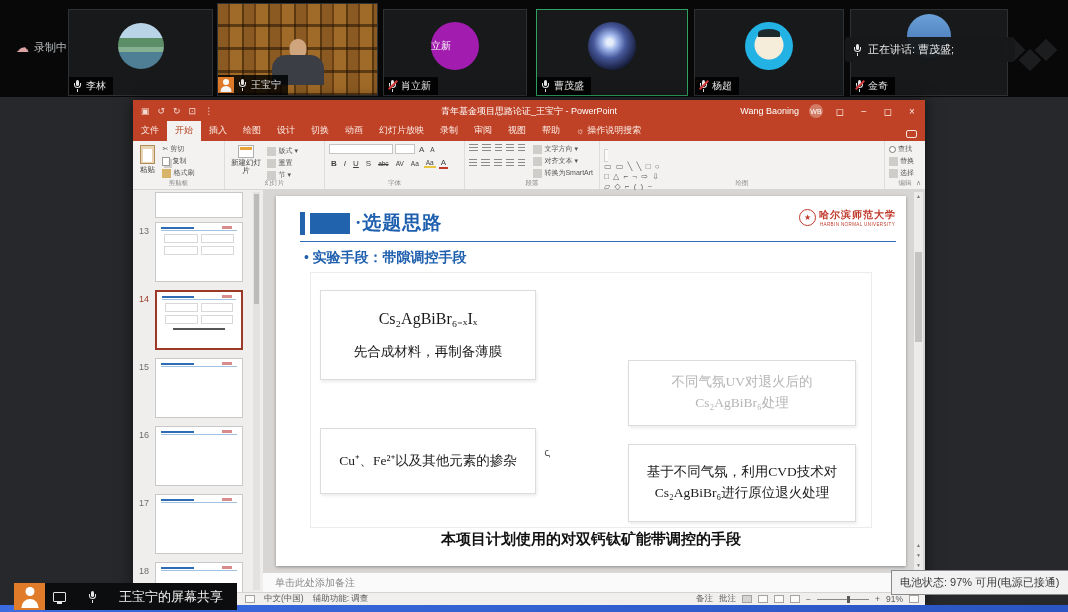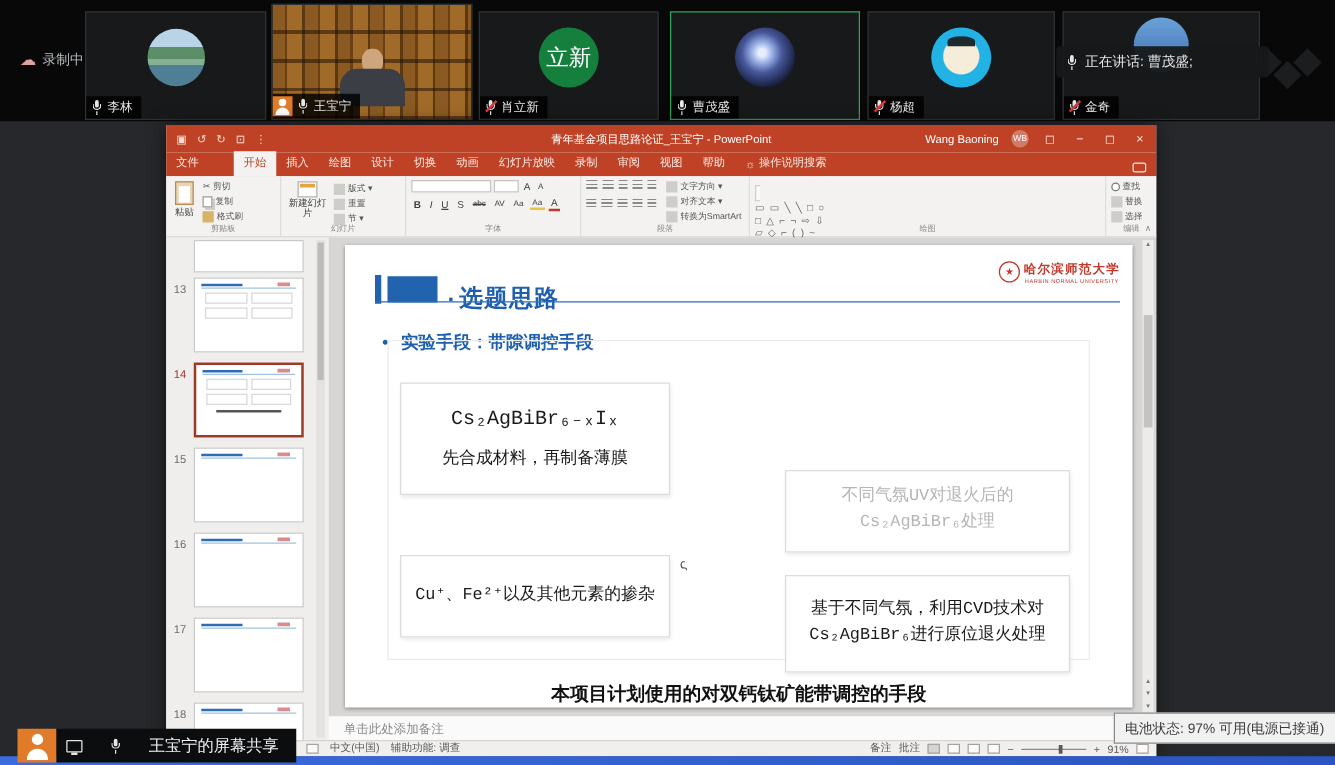--- a/index.html
+++ b/index.html
@@ -9,22 +9,22 @@
 
   
   #video-strip { position:absolute; top:0; left:0; width:1068px; height:97px; background:#080809; }
   .tile { position:absolute; top:9px; height:87px; background:#17191b; border:1px solid #2e3134; overflow:hidden; }
   .tile.speaking { border:1px solid #2ea35f; }
   .name-tag { position:absolute; left:0; bottom:0; display:flex; align-items:center; gap:4px;
               background:rgba(0,0,0,.82); color:#e8e8e8; font-size:10px; padding:2px 7px 2px 4px; }
   .avatar { position:absolute; left:50%; top:42%; transform:translate(-50%,-50%); border-radius:50%; }
   .av-lake { width:46px; height:46px; background:linear-gradient(180deg,#b9d4e6 0 32%,#5c8f68 32% 52%,#86b092 52% 63%,#4e7f94 63% 100%); }
   .av-galaxy { width:48px; height:48px; background:radial-gradient(circle at 45% 42%, #e6eefc 0 3px, #9db3e8 8px, #47589b 16px, #1a2142 27px, #070a16 35px); }
-  .av-blue { width:48px; height:48px; background:#15803d; display:flex; align-items:center; justify-content:center;
-             color:#fff; font-size:18px; }
+  .av-blue { width:48px; height:48px; background:#a21caf; display:flex; align-items:center; 
+             color:#fff; font-size:10px; }
   .av-cartoon { width:48px; height:48px; background:radial-gradient(circle at 50% 48%, #f5ecd9 0 14px, #23b2e4 15px); position:relative; }
   .av-cartoon::before { content:''; position:absolute; left:13px; top:7px; width:22px; height:8px; border-radius:50% 50% 0 0; background:#1d2a2e; }
   .av-jin { width:44px; height:44px; background:linear-gradient(180deg,#6aa0d8,#3f6fae); }
   .video-wang { position:absolute; inset:0;
      background:
        repeating-linear-gradient(180deg, rgba(25,12,0,0) 0 20px, rgba(25,12,0,.5) 20px 23px),
        repeating-linear-gradient(90deg, #8a5a22 0 10px, #6b4012 10px 12px, #a06a28 12px 24px, #5a3810 24px 26px); }
   .wang-body { position:absolute; left:50%; bottom:10px; transform:translateX(-50%); width:52px; height:30px;
                background:#3b3e44; border-radius:14px 14px 0 0; }
   .wang-head { position:absolute; left:50%; bottom:36px; transform:translateX(-50%); width:17px; height:20px;
@@ -52,21 +52,21 @@
               display:flex; align-items:center; font-size:9px; }
   .qat { display:flex; gap:8px; margin-left:8px; align-items:center; font-size:9px; color:#f3d9d0; }
   .qat span { cursor:default; }
   #win-title { position:absolute; left:50%; transform:translateX(-50%); color:#fff; font-size:9px; white-space:nowrap; }
   #title-right { position:absolute; right:6px; top:0; height:22px; display:flex; align-items:center; gap:10px; font-size:9px; }
   .acct-avatar { width:14px; height:14px; border-radius:50%; background:rgba(255,255,255,.3); font-size:7px;
                  display:flex; align-items:center; justify-content:center; }
   .winbtn { width:14px; text-align:center; font-size:10px; color:#fde8e2; }
   #tabrow { position:absolute; left:0; top:22px; width:100%; height:19px; background:#bf4226; display:flex; align-items:flex-end; }
   .tab { color:#fbe9e3; font-size:9px; padding:3px 8px 4px; }
-  .tab.active { background:#f3f2f1; color:#b5431f;margin-left:20px; }
+  .tab.active { background:#f3f2f1; color:#b5431f; }
   .tellme { color:#fbe9e3; font-size:9px; padding:3px 8px 4px; display:flex; gap:3px; align-items:center; }
   .comment-ic { position:absolute; right:8px; bottom:3px; width:11px; height:8px; border:1px solid rgba(255,255,255,.85); border-radius:2px; }
 
   
   #ribbon { position:absolute; left:0; top:41px; width:100%; height:49px; background:#f3f2f1; border-bottom:1px solid #d8d6d4; display:flex; }
   .rgrp { position:relative; height:100%; border-right:1px solid #ddd; padding:3px 4px 11px; flex:none; }
   .rlabel { position:absolute; bottom:1px; left:0; width:100%; text-align:center; font-size:6.5px; color:#8a8a8a; }
   .rbig { display:inline-flex; flex-direction:column; align-items:center; gap:1px; font-size:7.5px; color:#444;
           padding:1px 3px; vertical-align:top; height:34px; }
   .rcol { display:inline-flex; flex-direction:column; gap:2px; vertical-align:top; }
@@ -100,21 +100,21 @@
   .mini-line.short { width:55%; }
   .mini-boxes { display:grid; grid-template-columns:1fr 1fr; gap:3px; margin:3px 8px 0; }
   .mini-boxes b { height:9px; border:1px solid #d8d8d8; background:#fff; }
   .mini-caption { height:2px; background:#555; margin:4px 16px 0; }
   #thumb-scroll { position:absolute; right:3px; top:2px; width:7px; height:398px; background:#e3e2e1; }
   #thumb-scroll .sthumb { position:absolute; left:1px; top:2px; width:5px; height:110px; background:#bdbbb9; }
 
   
   #editor { position:absolute; left:130px; top:90px; width:662px; height:382px; background:#d7d6d5; }
   #slide { position:absolute; left:13px; top:6px; width:630px; height:370px; background:#fff; box-shadow:0 1px 3px rgba(0,0,0,.35); }
-  .serif { font-family:Liberation Mono, monospace;margin-top:16px; }
+  .serif { font-family:Liberation Serif, serif; }
   #slide-title-row { position:absolute; left:24px; top:14px; display:flex; align-items:center; gap:5px; }
   .tbar { width:5px; height:23px; background:#2263ae; }
   .trect { width:40px; height:21px; background:#2263ae; }
   #slide-title { font-size:19px; font-weight:bold; color:#1e5fae; letter-spacing:1px; }
   #univ { position:absolute; right:10px; top:12px; display:flex; align-items:center; gap:3px; }
   .seal { width:17px; height:17px; border-radius:50%; border:1.5px solid #c0392b; color:#c0392b; font-size:8px;
           display:flex; align-items:center; justify-content:center; }
   .univ-cn { color:#c0392b; font-size:10px; font-weight:bold; font-family:"DejaVu Serif","Liberation Serif",serif; letter-spacing:1px; }
   .univ-en { color:#c0392b; font-size:4.5px; letter-spacing:.4px; }
   #title-divider { position:absolute; left:24px; right:10px; top:45px; height:1px; background:#2f6db5; }

